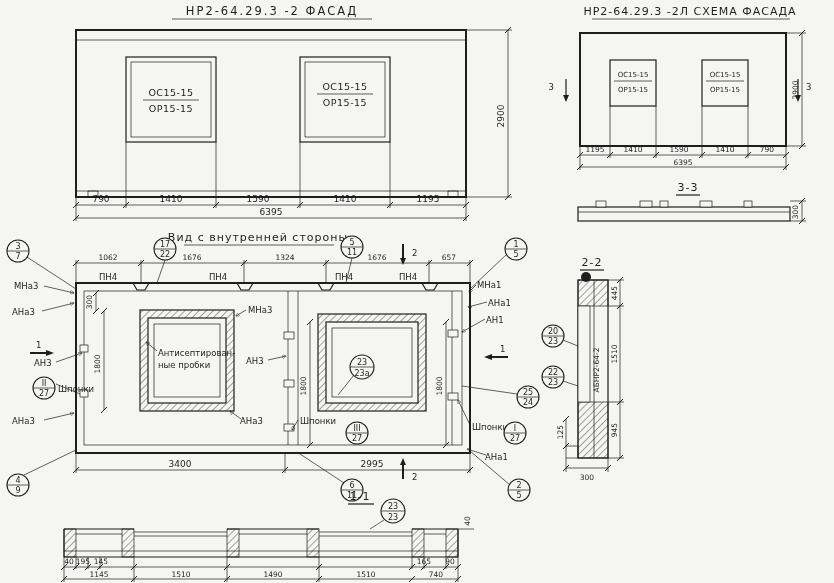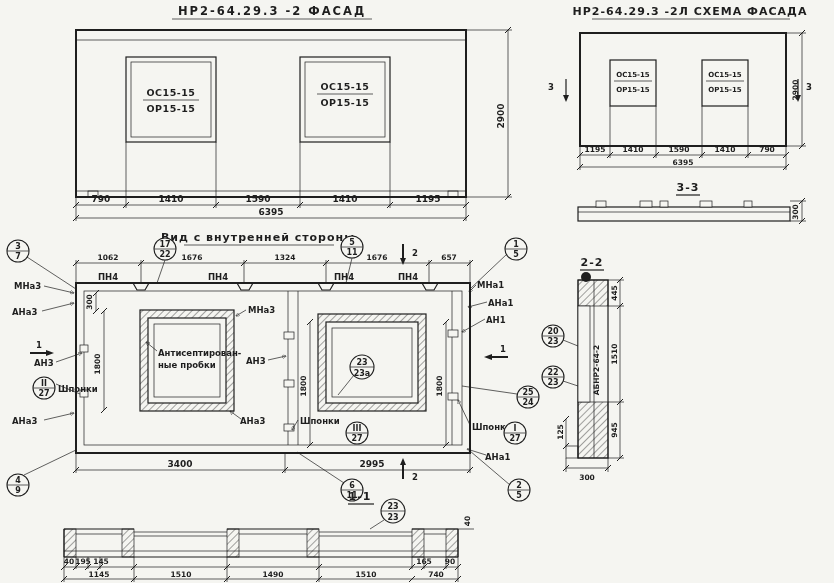--- a/index.html
+++ b/index.html
@@ -1,18 +1,18 @@
 <!DOCTYPE html>
 <html style="--ink: #1e1e1e; --paper: #f5f5f1;"><head>
 <meta charset="utf-8">
 <style>
   :root { --ink:#1e1e1e; --paper:#f5f5f1; }
   html,body { margin:0; padding:0; background:var(--paper); }
   .sheet { position:relative; width:834px; height:583px; background:var(--paper);
-           font-family:"DejaVu Sans", sans-serif; overflow:hidden;font-weight:bold; }
+           font-family:"DejaVu Sans", sans-serif; overflow:hidden; }
   svg { display:block; }
   svg text { fill:var(--ink); stroke:none; font-family:"DejaVu Sans", sans-serif; }
   svg path, svg rect, svg circle, svg line { stroke:var(--ink); fill:none; }
   .thin  { stroke-width:0.7; }
   .med   { stroke-width:1.2; }
   .thick { stroke-width:2; }
   .tick  { stroke-width:1; }
   .vtitle { font-size:11.5px; letter-spacing:2px; text-anchor:middle; }
   .stitle { font-size:11px; letter-spacing:1px; text-anchor:middle; }
   .dim    { font-size:9px; text-anchor:middle; }

